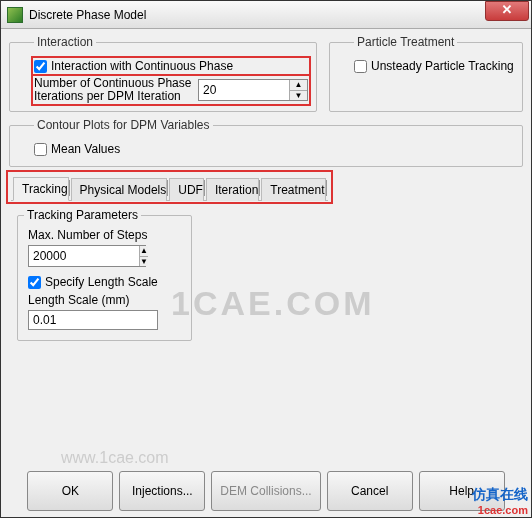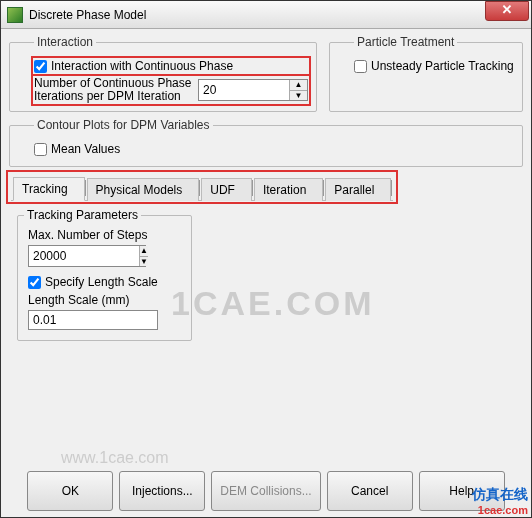--- a/index.html
+++ b/index.html
@@ -63,21 +63,21 @@
   .spin-arrows div { flex:1; display:flex; align-items:center; justify-content:center; font-size:8px; background:#eee; cursor:pointer; }
   .spin-arrows div:first-child { border-bottom:1px solid #aaa; }
 
   .tabstrip {
     display: flex; align-items: flex-end; gap: 0;
     border-bottom: 1px solid #bbb;
     height: 26px;
     padding-left: 2px;
   }
   .tab {
-    padding: 4px 16px 4px 8px;
+    padding: 4px 0 4px 8px;
     border: 1px solid #bbb;
     border-bottom: none;
     background: #e6e6e6;
     margin-right: -1px;
     position: relative;
     top: 1px;
     font-size: 12px;
   }
   .tab.active { background: #f0f0f0; top: 1px; border-bottom: 1px solid #f0f0f0; }
   .tab-sep { width:1px; background:#999; height:16px; align-self:center; margin:0 1px; }
@@ -162,21 +162,21 @@
     <div class="tabstrip-wrap">
       <div class="tabstrip">
         <div class="tab active">Tracking</div>
         <div class="tab-sep"></div>
         <div class="tab">Physical Models</div>
         <div class="tab-sep"></div>
         <div class="tab">UDF</div>
         <div class="tab-sep"></div>
         <div class="tab">Iteration</div>
         <div class="tab-sep"></div>
-        <div class="tab">Parallel</div>
+        <div class="tab">Treatment</div>
         <div class="tab-sep"></div>
       </div>
     </div>
 
     <div class="inner-group">
       <span class="legend">Tracking Parameters</span>
       <div style="margin-top:-10px">
         <div>Max. Number of Steps</div>
         <div class="spin-box" style="width:118px;margin-top:3px">
           <input style="width: 110px;" value="20000">

